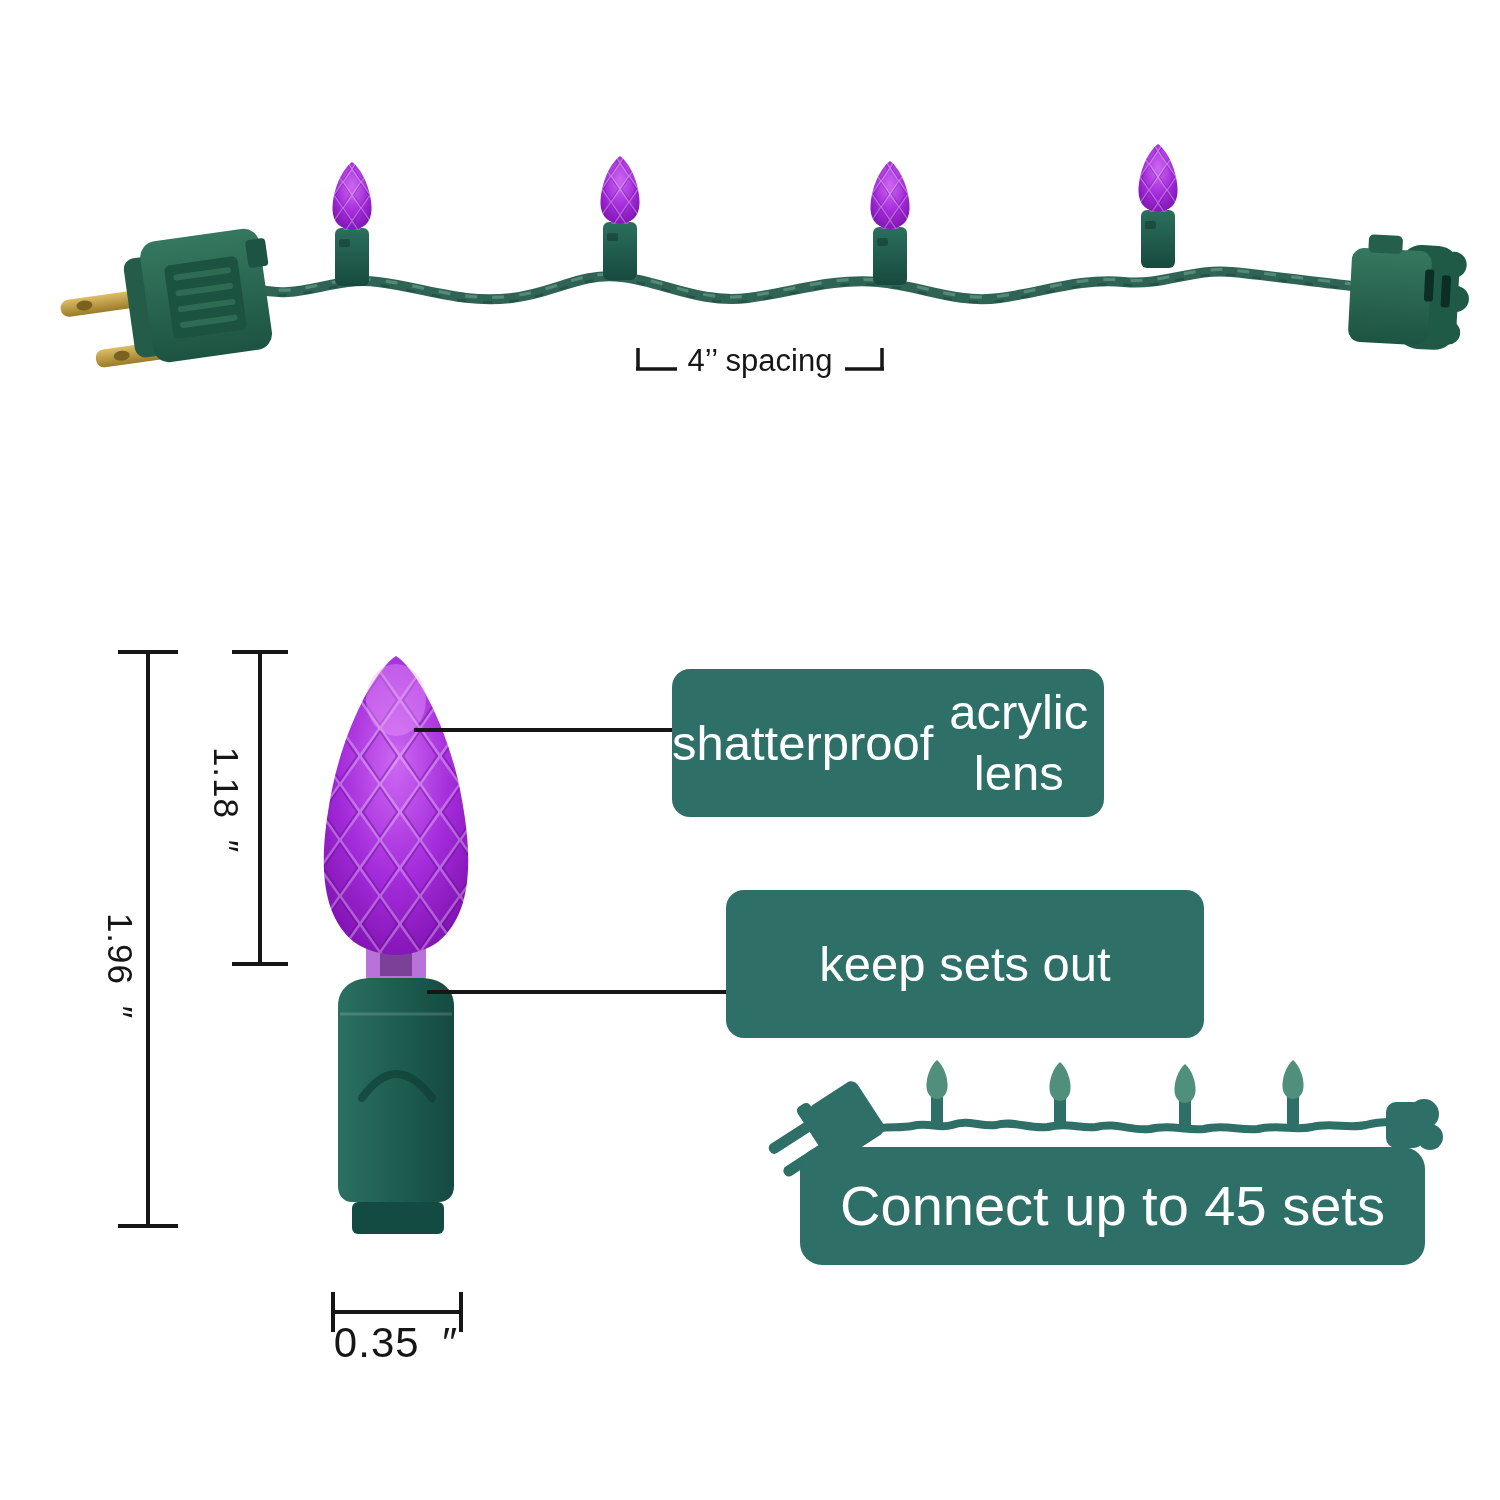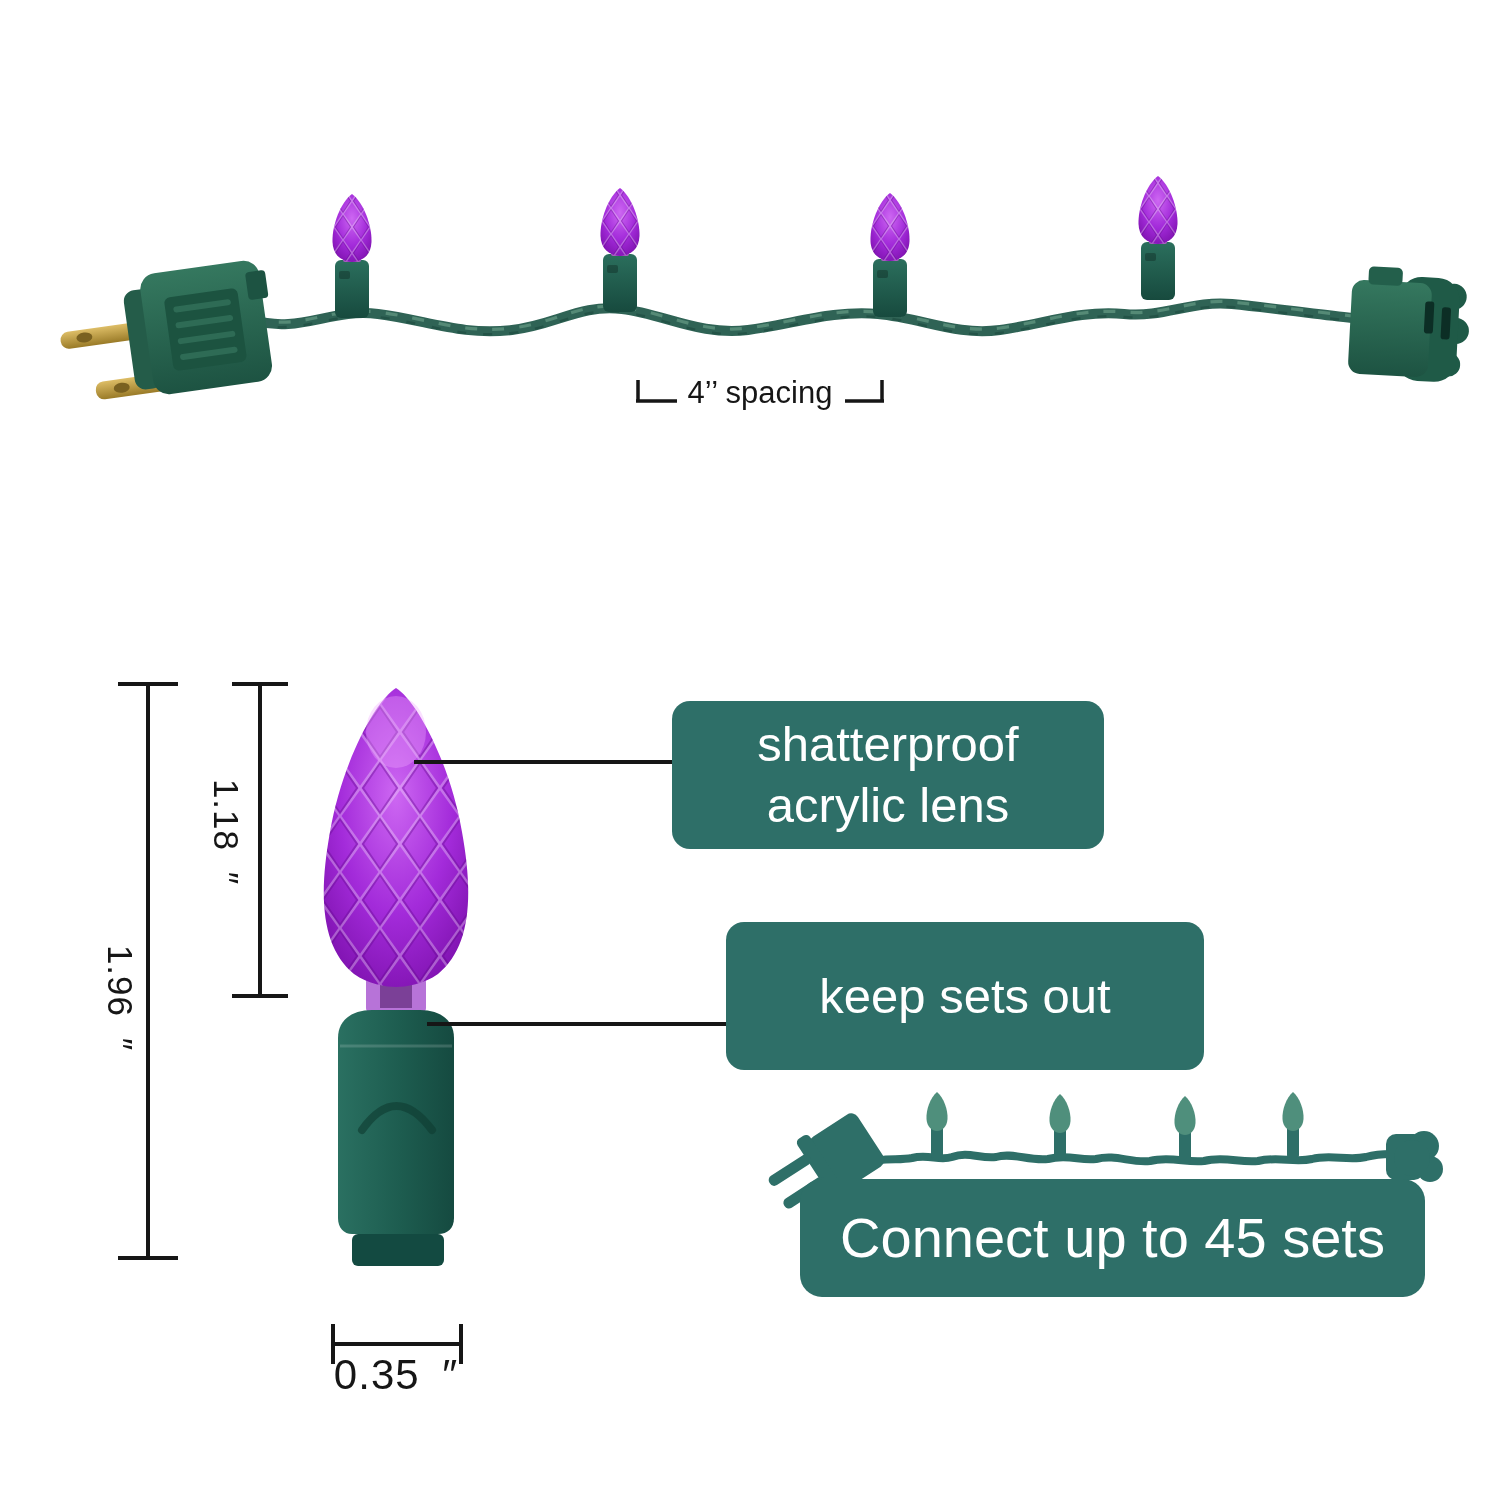--- a/index.html
+++ b/index.html
@@ -1,26 +1,26 @@
 <!DOCTYPE html>
 <html style="--background: #ffffff; --callout-teal: #2e6f68; --bulb-purple: #a32bda; --bulb-purple-light: #cd67f2; --bulb-purple-dark: #7c10ac; --socket-green-light: #2a7060; --socket-green-dark: #164a3f; --wire-green: #2f6355; --wire-highlight: #5c907d; --brass: #c9a74f; --annotation-black: #161616; --text-white: #ffffff; --mini-bulb-green: #4f8f7c;"><head>
 <meta charset="utf-8">
 <style>
   html,body{margin:0;padding:0;background:#fff;}
   body{width:1500px;height:1500px;position:relative;overflow:hidden;
        font-family:"Liberation Sans", sans-serif;}
-  #stage{position:absolute;left:0;top:0;width:1500px;height:1132px;margin-top:32px;}
+  #stage{position:absolute;left:0;top:0;width:1500px;height:1132px;}
   #gfx{position:absolute;left:0;top:0;z-index:1;}
   .txt{position:absolute;z-index:2;color:var(--annotation-black,#161616);white-space:nowrap;}
   .dim{font-size:35px;word-spacing:10px;letter-spacing:1px;}
   .rot90{transform:translate(-50%,-50%) rotate(90deg);}
   .ctr{transform:translate(-50%,-50%);}
   .callout-box{position:absolute;z-index:2;background:var(--callout-teal,#2e6f68);
        color:var(--text-white,#ffffff);border-radius:18px;
-       display:flex;flex-direction:column;align-items:center;justify-content:center;
+       display:flex;flex-direction:row;align-items:center;justify-content:center;
        text-align:center;}
   .callout-box .ln{display:block;}
   #callout-lens{left:672px;top:669px;width:432px;height:148px;font-size:49px;line-height:61px;}
   #callout-seal{left:726px;top:890px;width:478px;height:148px;font-size:49px;line-height:61px;}
   #callout-connect{left:800px;top:1147px;width:625px;height:118px;font-size:56px;line-height:118px;border-radius:22px;}
   #spacing-label{left:645px;top:344px;width:230px;text-align:center;font-size:31px;line-height:34px;}
   #dim-total{left:120px;top:966px;font-size:35px;}
   #dim-lens{left:226px;top:800px;font-size:35px;}
   #dim-base{left:396px;top:1343px;font-size:42px;}
 </style>

